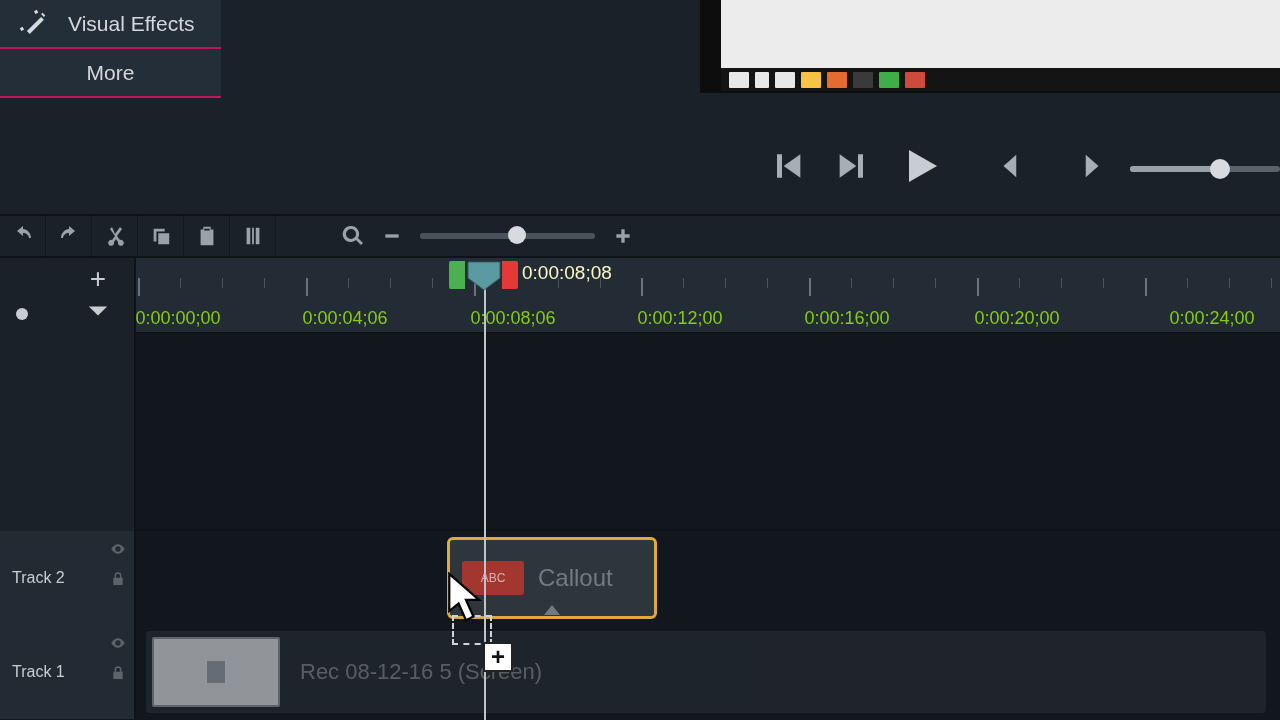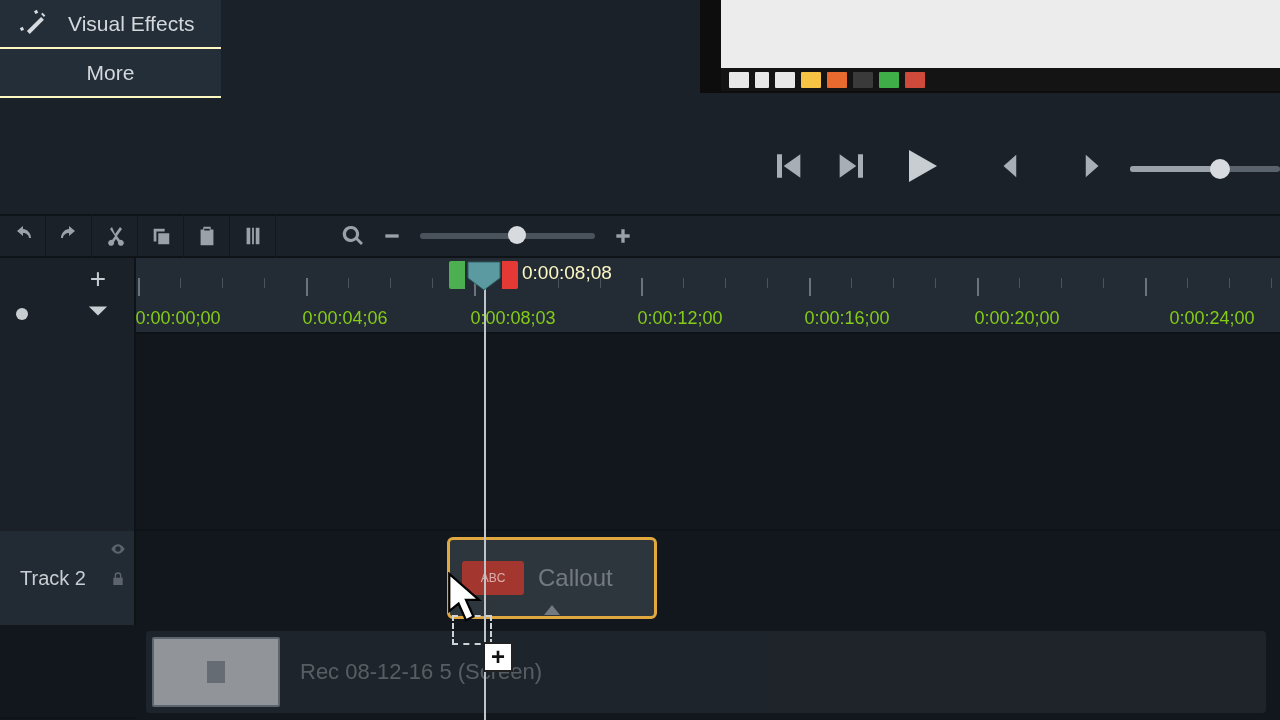--- a/index.html
+++ b/index.html
@@ -1,20 +1,20 @@
 <!DOCTYPE html>
 <html><head>
 <meta charset="utf-8">
 <style>
   html,body{margin:0;padding:0;width:1280px;height:720px;background:#1a2129;overflow:hidden;font-family:Arial,Helvetica,sans-serif;color:#c8cdd2;}
   *{box-sizing:border-box;}
 
   
   .side-panel{position:absolute;left:0;top:0;width:221px;}
-  .side-btn{display:flex;align-items:center;height:49px;background:#242e38;border-bottom:2px solid #fef9c3;cursor:pointer;}
+  .side-btn{display:flex;align-items:center;height:49px;background:#242e38;border-bottom:2px solid #be185d;cursor:pointer;}
   .side-btn .icon{width:68px;display:flex;align-items:center;justify-content:center;}
   .side-btn .label{font-size:21px;color:#d4d8dc;}
   .side-btn.more{justify-content:center;}
   .side-btn.more .label{font-size:21px;text-align:right;}
 
   
   .preview-box{position:absolute;left:700px;top:0;width:580px;height:93px;background:#0d0d0d;}
   .preview-inner{position:absolute;left:21px;top:0;width:559px;height:68px;background:#ececec;}
   .taskbar{position:absolute;left:21px;top:68px;width:559px;height:23px;background:#141414;display:flex;align-items:center;padding-left:8px;gap:6px;}
   .tb-item{width:20px;height:16px;border-radius:1px;}
@@ -54,21 +54,21 @@
   .playhead{position:absolute;top:0;width:2px;background:#bfc4c9;z-index:40;}
   .ph-head{position:absolute;top:3px;width:34px;height:26px;z-index:45;}
   .ph-left-handle{position:absolute;left:449px;top:3px;width:16px;height:28px;background:#4caf50;z-index:42;border-radius:2px 0 0 2px;}
   .ph-right-handle{position:absolute;left:502px;top:3px;width:16px;height:28px;background:#e53935;z-index:42;border-radius:0 2px 2px 0;}
 
   
   .track-area{position:absolute;left:0;top:334px;width:1280px;height:386px;background:#12171d;}
   .spacer-row{position:absolute;left:0;width:1280px;height:197px;top:0;border-bottom:2px solid #0e1318;}
   .spacer-left{position:absolute;left:0;top:0;width:136px;height:197px;background:#1a2129;border-right:2px solid #0e1318;}
   .track-row{position:absolute;left:0;width:1280px;height:94px;border-bottom:2px solid #0e1318;}
-  .track-row .lbl{position:absolute;left:0;top:0;width:136px;height:94px;background:#222b34;border-right:2px solid #0e1318;display:flex;align-items:center;padding-left:20px;font-size:20px;color:#c8cdd2;}
+  .track-row .lbl{position:absolute;left:0;top:0;width:136px;height:94px;background:#222b34;border-right:2px solid #0e1318;display:flex;align-items:center;padding-left:12px;font-size:16px;color:#c8cdd2;}
   .track-row .content{position:absolute;left:136px;top:0;width:1144px;height:94px;background:#12171d;}
   .eye-lock{position:absolute;right:8px;top:10px;display:flex;flex-direction:column;gap:14px;}
   .mini-icon{width:16px;height:16px;opacity:.35;}
 
   
   .clip-callout{position:absolute;top:6px;height:82px;background:rgba(68,78,88,.55);border:3px solid #e0a83e;border-radius:6px;display:flex;align-items:center;cursor:grab;}
   .clip-callout .chip{width:62px;height:34px;background:#a3362f;border-radius:3px;margin-left:12px;display:flex;align-items:center;justify-content:center;font-size:12px;color:rgba(255,255,255,.6);}
   .clip-callout .clip-label{margin-left:14px;font-size:24px;color:rgba(200,205,210,.45);}
   .clip-arrow{position:absolute;bottom:1px;left:50%;transform:translateX(-50%);width:0;height:0;border-left:8px solid transparent;border-right:8px solid transparent;border-bottom:10px solid rgba(200,205,210,.45);}
 
@@ -216,21 +216,21 @@
     </div>
     <div class="rec-dot"></div>
   </div>
   <div class="ruler">
     
     
   </div>
 
   <div class="tick-label" style="left:178px">0:00:00;00</div>
   <div class="tick-label" style="left:345px">0:00:04;06</div>
-  <div class="tick-label" style="left:513px">0:00:08;03</div>
+  <div class="tick-label" style="left:513px">0:00:08;06</div>
   <div class="tick-label" style="left:680px">0:00:12;00</div>
   <div class="tick-label" style="left:847px">0:00:16;00</div>
   <div class="tick-label" style="left:1017px">0:00:20;00</div>
   <div class="tick-label" style="left:1212px">0:00:24;00</div>
 
   <div>
     <div class="tick-major" style="left:138px"></div>
     <div class="tick-minor" style="left:180px"></div>
       <div class="tick-minor" style="left:222px"></div>
       <div class="tick-minor" style="left:264px"></div>
@@ -295,20 +295,31 @@
         <div class="chip">
             <span>ABC</span>
           </div>
         <span class="clip-label">Callout</span>
         <div class="clip-arrow"></div>
       </div>
     </div>
   </div>
 
   <div class="track-row" style="top:291px">
+    <div class="lbl">
+      <span>Track 1</span>
+      <div class="eye-lock">
+        <svg class="mini-icon" viewBox="0 0 24 24">
+            <path fill="#c8cdd2" d="M12 5C6 5 2 12 2 12s4 7 10 7 10-7 10-7-4-7-10-7zm0 11a4 4 0 110-8 4 4 0 010 8z"></path>
+          </svg>
+        <svg class="mini-icon" viewBox="0 0 24 24">
+            <path fill="#c8cdd2" d="M7 10V7a5 5 0 0110 0v3h2v11H5V10zm2 0h6V7a3 3 0 00-6 0z"></path>
+          </svg>
+      </div>
+    </div>
     <div class="content">
       <div class="clip-media" style="left:10px;width:1120px">
         <div class="thumb"></div>
         <span class="clip-label">Rec 08-12-16 5 (Screen)</span>
       </div>
     </div>
   </div>
 </div>
 
 <div class="drag-cursor" style="left:447px;top:572px">

